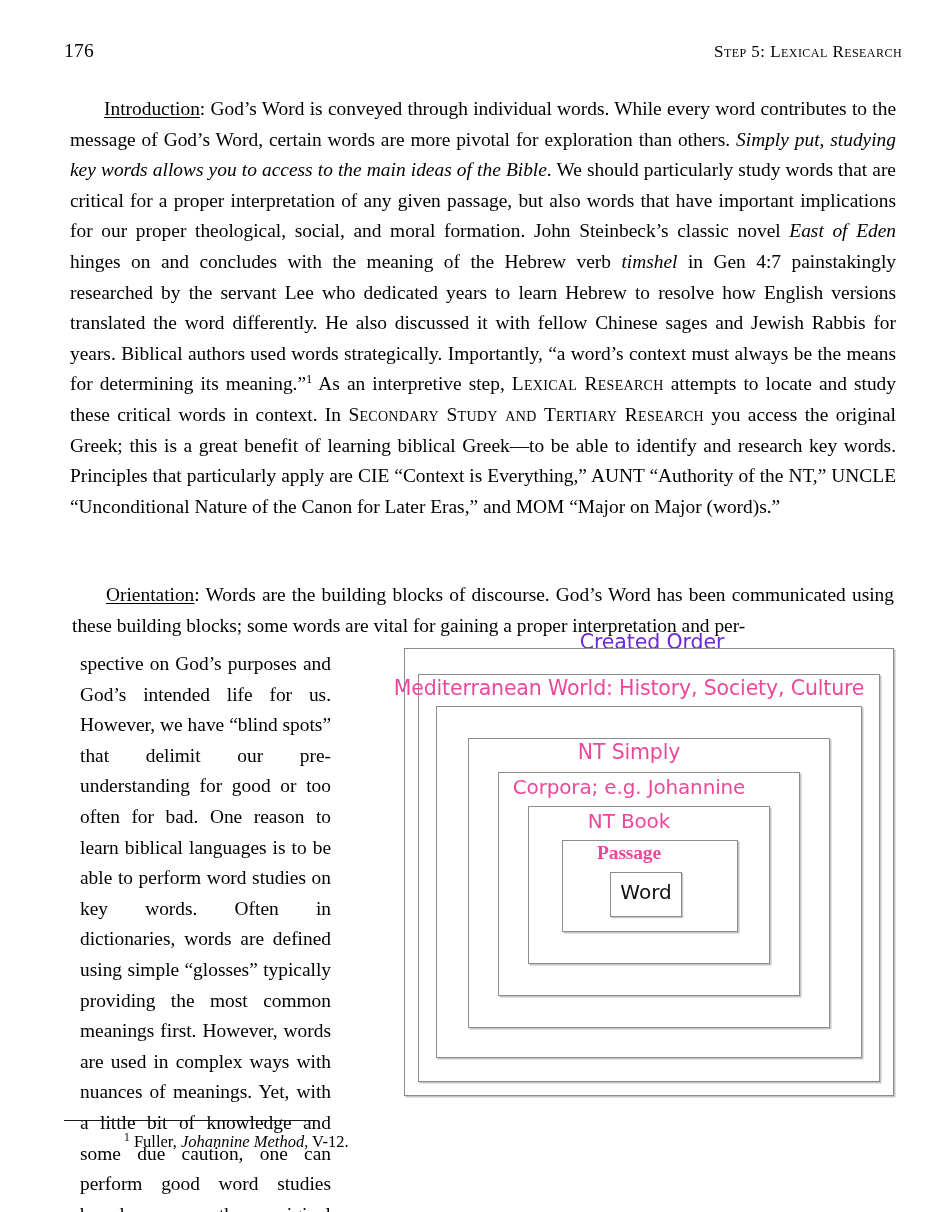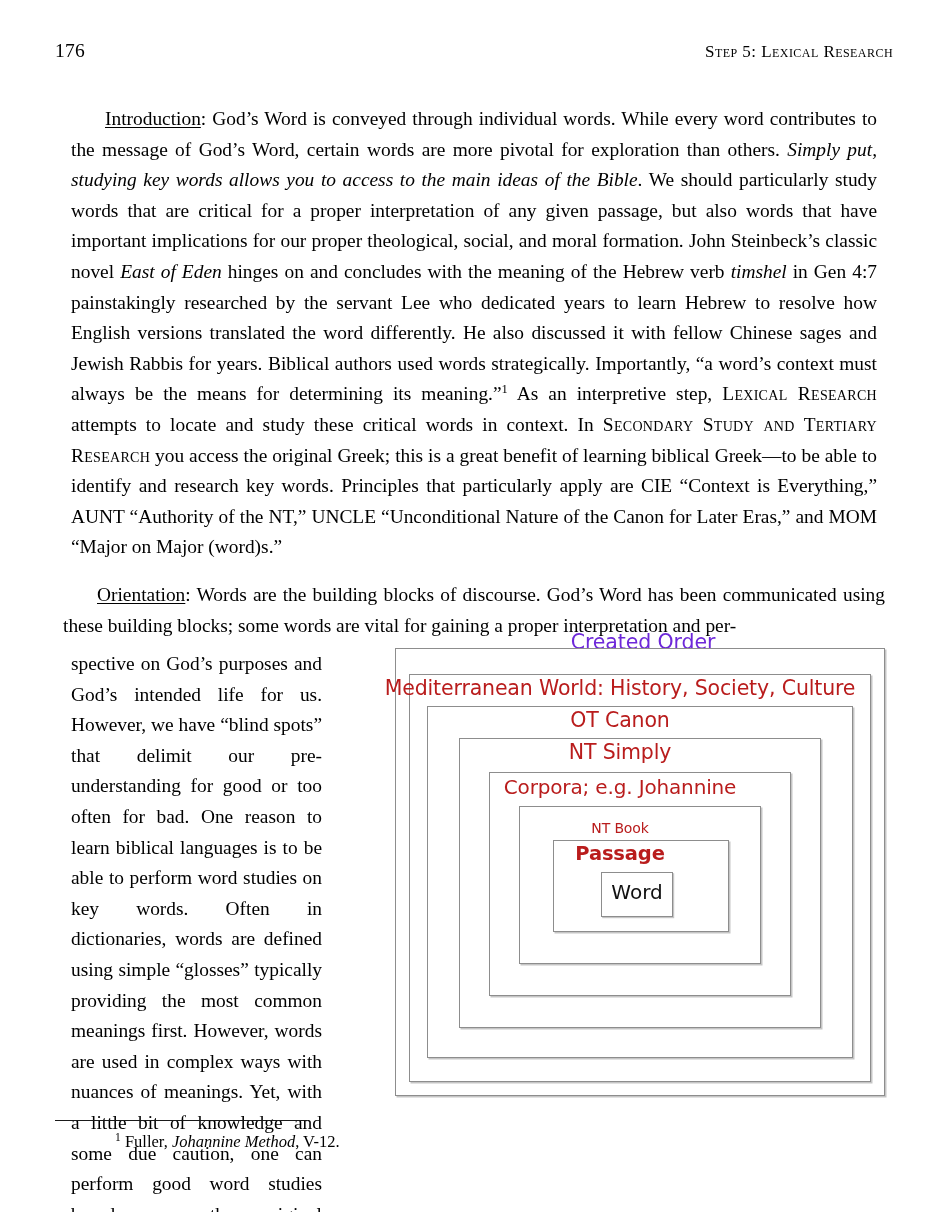--- a/index.html
+++ b/index.html
@@ -9,21 +9,21 @@
     height: 1212px;
     background: #ffffff;
     font-family: "Liberation Serif", serif;
     color: #000000;
     position: relative;
     overflow: hidden;
   }
 
   .page {
     position: absolute;
-    left: 7px; top: 0;
+    left: 16px; top: 0;
     width: 916px;
     height: 1212px;
   }
 
   
   .runhead {
     position: absolute;
     left: 48px;
     top: 40px;
     width: 838px;
@@ -50,21 +50,21 @@
     position: absolute;
     left: 48px;
     top: 88px;
     width: 838px;
     font-size: 19.4px;
     line-height: 30.6px;
     text-align: justify;
     text-justify: inter-word;
     hyphens: manual;
   }
-  .bodycol p { margin: 16px; }
+  .bodycol p { margin: 6px; }
   .indent { text-indent: 34px; }
   .ul { text-decoration: underline; text-underline-offset: 2px; }
   .it { font-style: italic; }
   .sc { font-variant: small-caps; letter-spacing: 0.3px; }
   sup.fn {
     font-size: 12.5px;
     vertical-align: super;
     line-height: 0;
   }
 
@@ -140,42 +140,42 @@
     position: absolute;
     border: 1.6px solid #8d8d8d;
     background: #ffffff;
     box-shadow: 1.5px 1.5px 0 0 rgba(150,150,150,0.55);
   }
   .ring-label {
     position: absolute;
     left: 0; right: 0;
     text-align: center;
     font-family: "DejaVu Sans", sans-serif;
-    color: #b91c1c;
+    color: #ec4899;
     letter-spacing: -0.15px;
     white-space: nowrap;
   }
 
   
   .r0 { left: 48px;  top: 18px;  width: 490px; height: 448px; }
   .r1 { left: 62px;  top: 44px;  width: 462px; height: 408px; }
   .r2 { left: 80px;  top: 76px;  width: 426px; height: 352px; }
   .r3 { left: 112px; top: 108px; width: 362px; height: 290px; }
   .r4 { left: 142px; top: 142px; width: 302px; height: 224px; }
   .r5 { left: 172px; top: 176px; width: 242px; height: 158px; }
   .r6 { left: 206px; top: 210px; width: 176px; height: 92px; }
   .r7 { left: 254px; top: 242px; width: 72px; height: 45px;
         box-shadow: 1.2px 1.2px 0 0 rgba(150,150,150,0.55); }
 
   .lbl-r1 { top: 46px;  font-size: 20.5px; }
   .lbl-r2 { top: 78px;  font-size: 20.5px; }
   .lbl-r3 { top: 110px; font-size: 20.5px; }
   .lbl-r4 { top: 145px; font-size: 20px; }
-  .lbl-r5 { top: 179px; font-size: 14px; margin-top: 11px; }
-  .lbl-r6 { top: 212px; font-size: 19.5px; font-weight: bold; }
+  .lbl-r5 { top: 179px; font-size: 20px; }
+  .lbl-r6 { top: 212px; font-size: 19.5px; font-weight: bold; font-family: Liberation Serif, serif; }
   .lbl-r7 {
     position: absolute;
     left: 254px; top: 250px; width: 72px;
     text-align: center;
     font-family: "DejaVu Sans", sans-serif;
     font-size: 20px;
     color: #111111;
   }
 
   
@@ -233,21 +233,20 @@
     <div class="ring r0"></div>
     <div class="ring r1"></div>
     <div class="ring r2"></div>
     <div class="ring r3"></div>
     <div class="ring r4"></div>
     <div class="ring r5"></div>
     <div class="ring r6"></div>
     <div class="ring r7"></div>
 
     <div class="ring-label lbl-r1">Mediterranean World: History, Society, Culture</div>
-    <div class="ring-label lbl-r2">OT Canon</div>
     <div class="ring-label lbl-r3">NT Simply</div>
     <div class="ring-label lbl-r4">Corpora; e.g. Johannine</div>
     <div class="ring-label lbl-r5">NT Book</div>
     <div class="ring-label lbl-r6">Passage</div>
     <div class="lbl-r7">Word</div>
   </div>
 
   <div class="fn-rule"></div>
   <div class="fn-text"><sup>1</sup><span> Fuller, </span><span class="it">Johannine Method</span><span>, V-12.</span></div>
 

